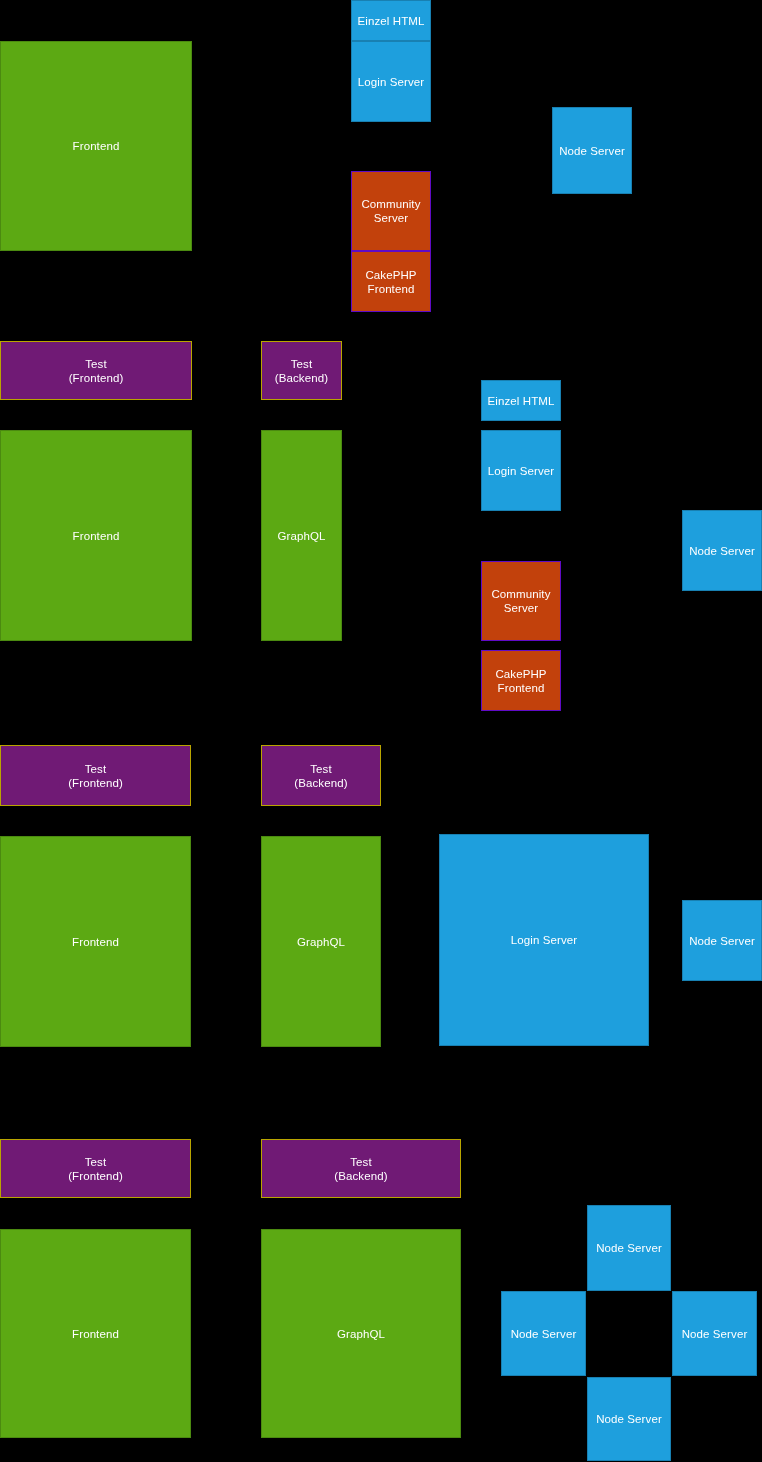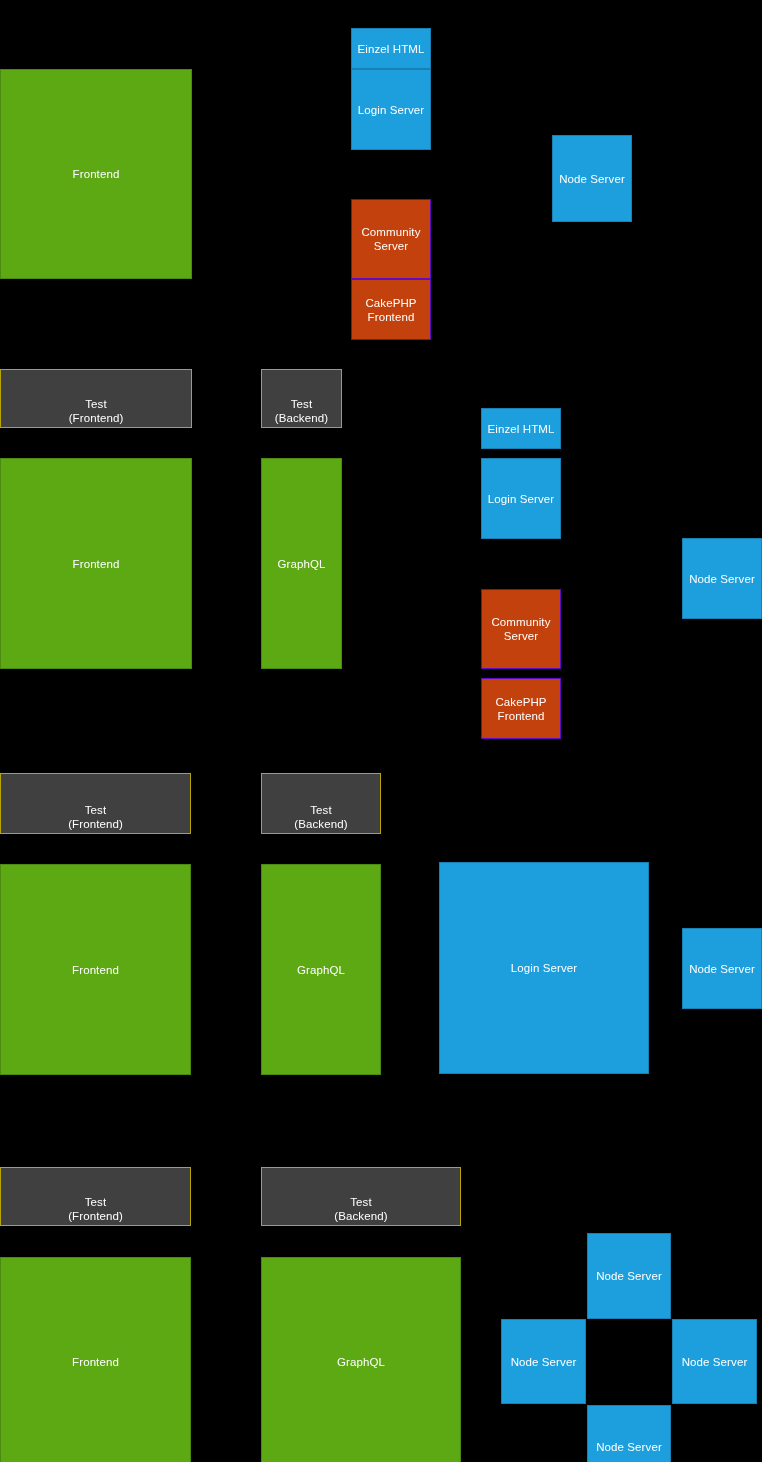--- a/index.html
+++ b/index.html
@@ -25,30 +25,28 @@
     align-items: center;
     justify-content: center;
     text-align: center;
     color: #ffffff;
     font-size: 11.5px;
     line-height: 14px;
     letter-spacing: 0.1px;
     white-space: pre-line;
     padding: 2px 3px;
     border: 1px solid rgba(0,0,0,0.55);
-    margin-top: 28px;
   }
   .node.green {
     background: #5CA913;
     border-color: #4b8a10;
   }
   .node.yellow {
-    background: #404040;
+    background: #701a75;
     border-color: #b9a500;
-    align-items: flex-end;
   }
   .node.blue {
     background: #1E9FDD;
     border-color: #1880b2;
   }
   .node.purple {
     background: #c2410c;
     border-color: #5f0bc6;
   }
   .node .label {

